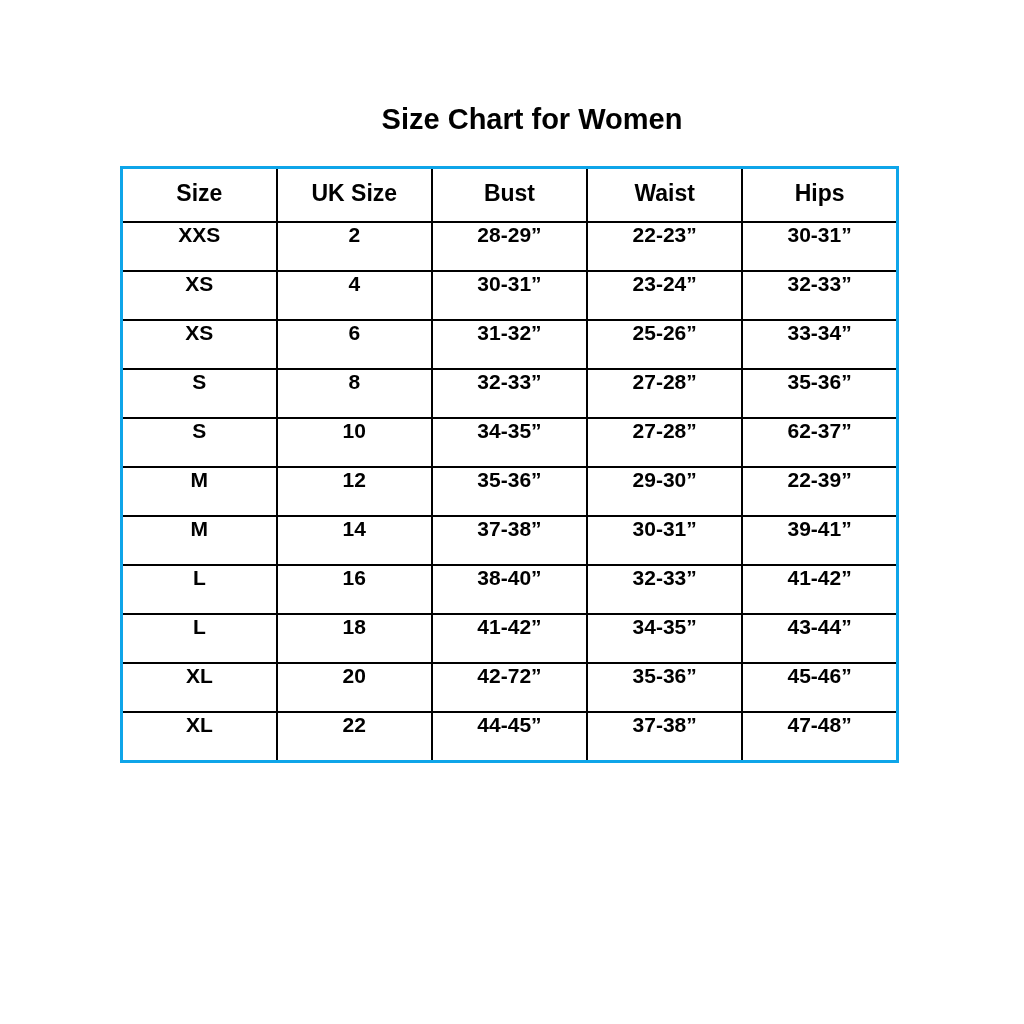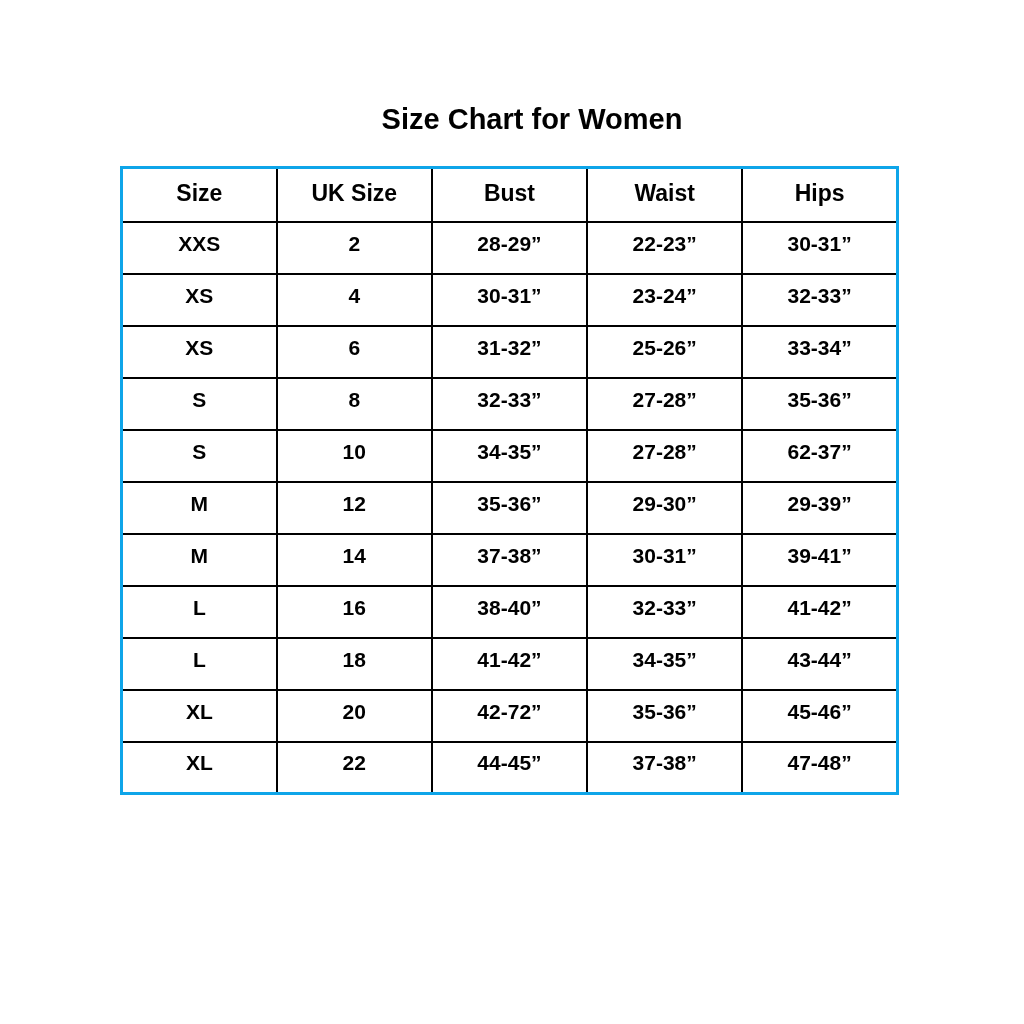--- a/index.html
+++ b/index.html
@@ -43,23 +43,23 @@
     text-align: center;
     vertical-align: middle;
     font-weight: bold;
   }
   table.size-chart th {
     height: 54px;
     font-size: 23px;
     padding-bottom: 2px;
   }
   table.size-chart td {
-    height: 52px;
+    height: 44px;
     font-size: 21px;
-    padding-bottom: 8px;
+    padding-bottom: 23px;
   }
 </style>
 </head>
 <body>
 
 <div class="page">
   <div class="chart-title">Size Chart for Women</div>
 
   <table class="size-chart">
     <thead>
@@ -105,21 +105,21 @@
           <td>10</td>
           <td>34-35”</td>
           <td>27-28”</td>
           <td>62-37”</td>
         </tr>
         <tr>
           <td>M</td>
           <td>12</td>
           <td>35-36”</td>
           <td>29-30”</td>
-          <td>29-39”</td>
+          <td>22-39”</td>
         </tr>
         <tr>
           <td>M</td>
           <td>14</td>
           <td>37-38”</td>
           <td>30-31”</td>
           <td>39-41”</td>
         </tr>
         <tr>
           <td>L</td>

